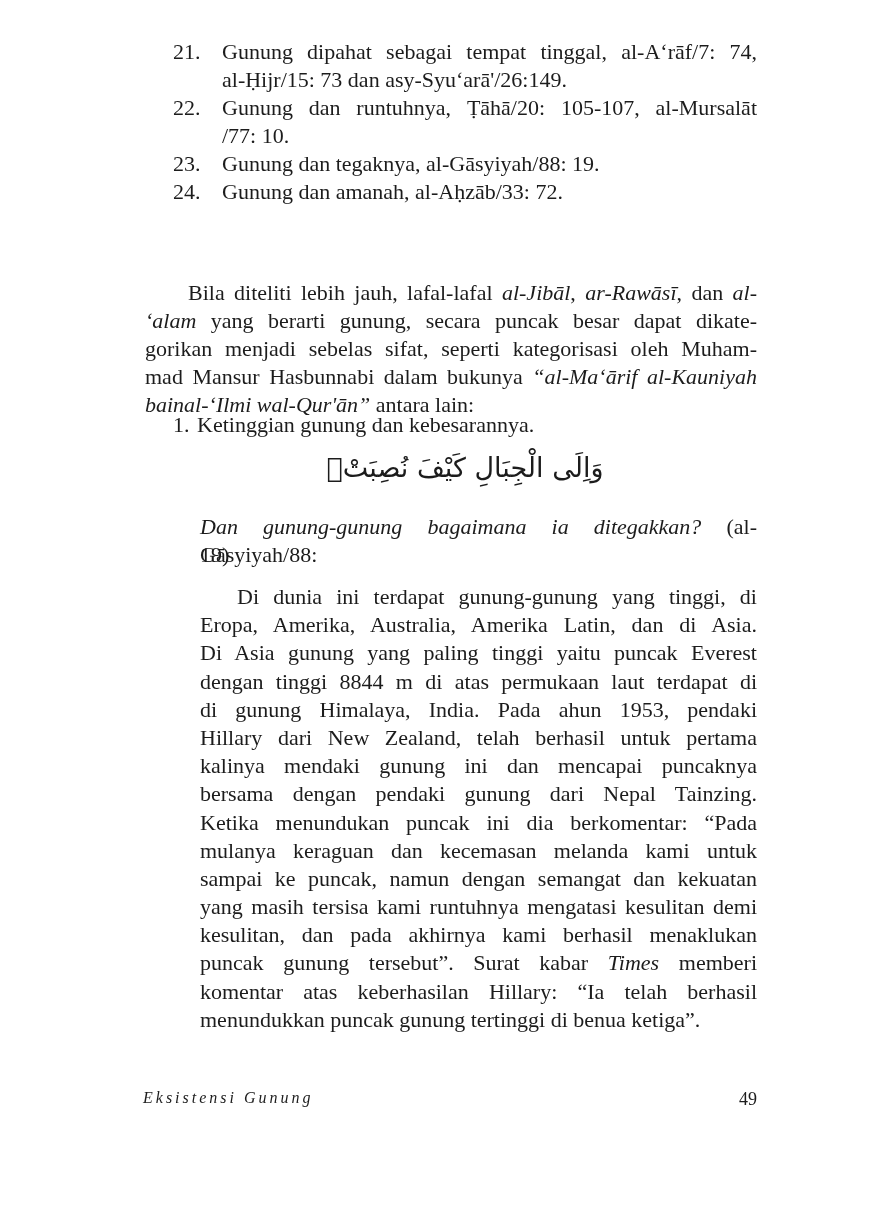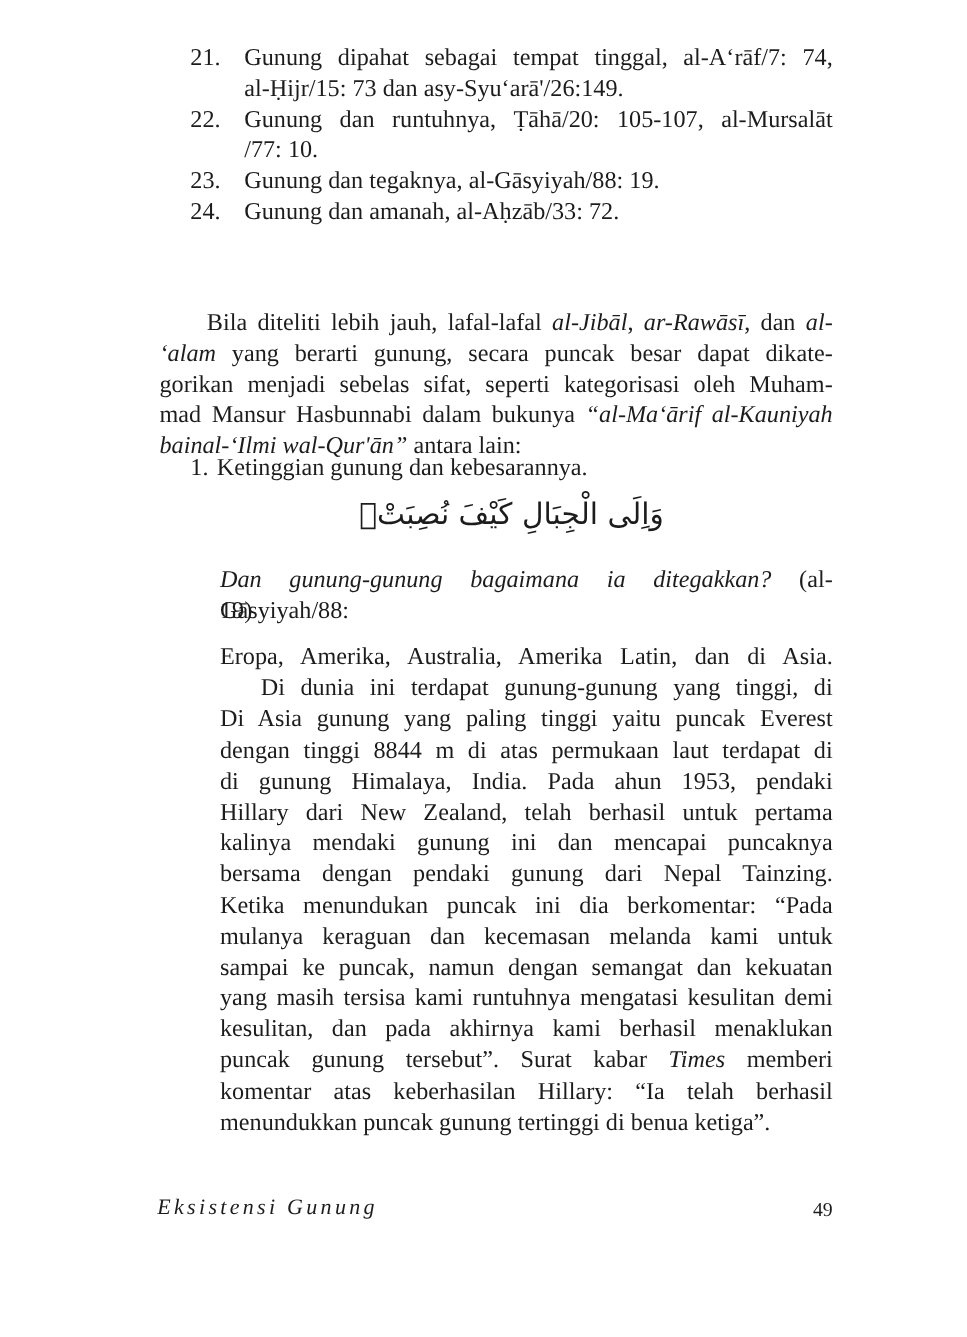--- a/index.html
+++ b/index.html
@@ -37,21 +37,21 @@
     .translation { position: absolute; left: 200px; top: 513px; width: 557px; }
 
     
     .body-par { position: absolute; left: 200px; top: 583px; width: 557px; }
     .body-par .line { height: 28.2px; line-height: 28.2px; }
     .body-par .first { padding-left: 37px; }
 
     
     .running-title {
       position: absolute; left: 143px; top: 1087px; font-style: italic;
-      font-size: 20px; letter-spacing: 3px; line-height: 22px;
+      font-size: 16px; letter-spacing: 3px; line-height: 22px;
     }
     .page-number {
       position: absolute; right: 122px; top: 1088px; font-size: 18px; line-height: 22px;
     }
   </style>
 </head>
 <body style="background: rgb(255, 255, 255); color: rgb(28, 28, 28);">
 
 <div class="list">
   <div class="li">
@@ -108,22 +108,22 @@
 <div class="verse" lang="ar" dir="rtl">وَاِلَى الْجِبَالِ كَيْفَ نُصِبَتْۗ</div>
 
 <div class="translation">
   <div class="line j">
     <em>Dan gunung-gunung bagaimana ia ditegakkan?</em><span> (al-Gāsyiyah/88:</span>
   </div>
   <div class="line">19)</div>
 </div>
 
 <div class="body-par">
+  <div class="line j first">Di dunia ini terdapat gunung-gunung yang tinggi, di</div>
   <div class="line j">Eropa, Amerika, Australia, Amerika Latin, dan di Asia.</div>
-  <div class="line j first">Di dunia ini terdapat gunung-gunung yang tinggi, di</div>
   <div class="line j">Di Asia gunung yang paling tinggi yaitu puncak Everest</div>
   <div class="line j">dengan tinggi 8844 m di atas permukaan laut terdapat di</div>
   <div class="line j">di gunung Himalaya, India. Pada ahun 1953, pendaki</div>
   <div class="line j">Hillary dari New Zealand, telah berhasil untuk pertama</div>
   <div class="line j">kalinya mendaki gunung ini dan mencapai puncaknya</div>
   <div class="line j">bersama dengan pendaki gunung dari Nepal Tainzing.</div>
   <div class="line j">Ketika menundukan puncak ini dia berkomentar: “Pada</div>
   <div class="line j">mulanya keraguan dan kecemasan melanda kami untuk</div>
   <div class="line j">sampai ke puncak, namun dengan semangat dan kekuatan</div>
   <div class="line j">yang masih tersisa kami runtuhnya mengatasi kesulitan demi</div>

